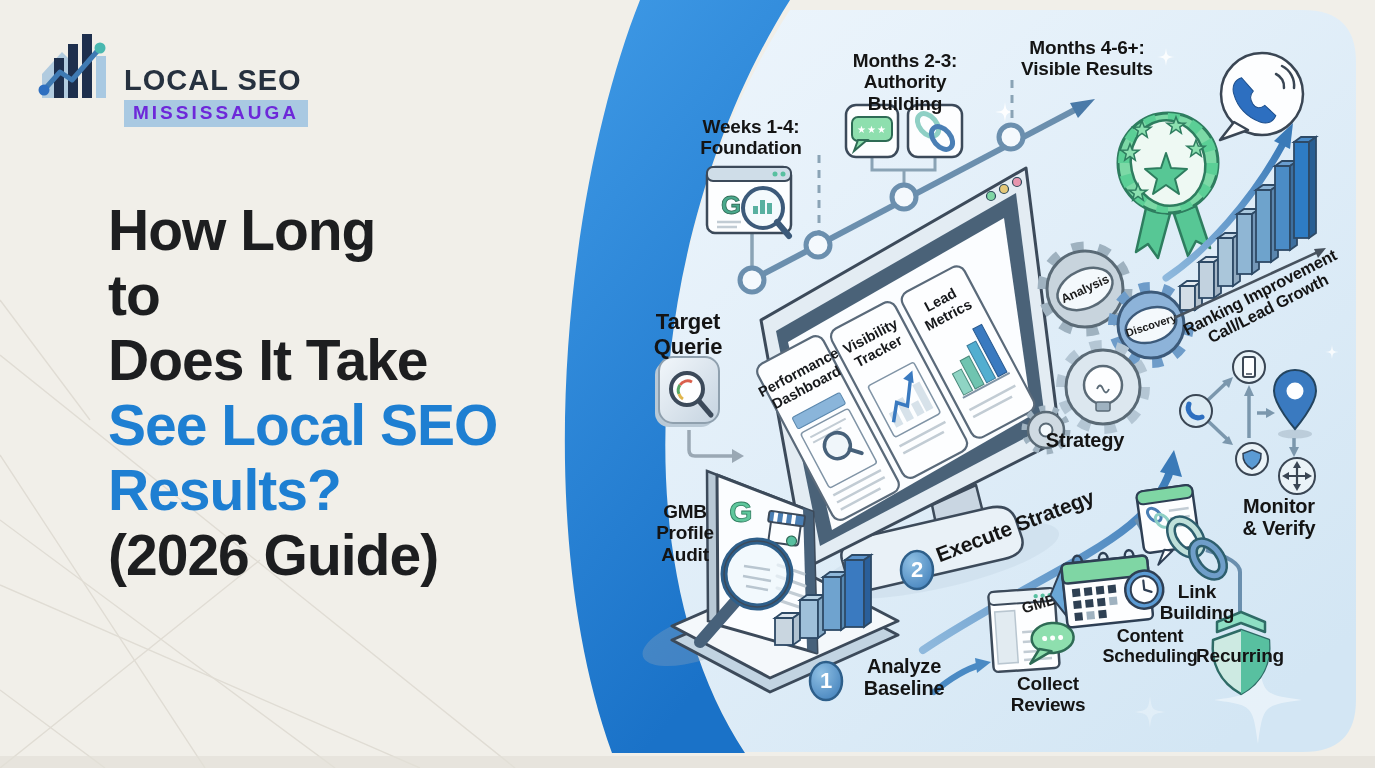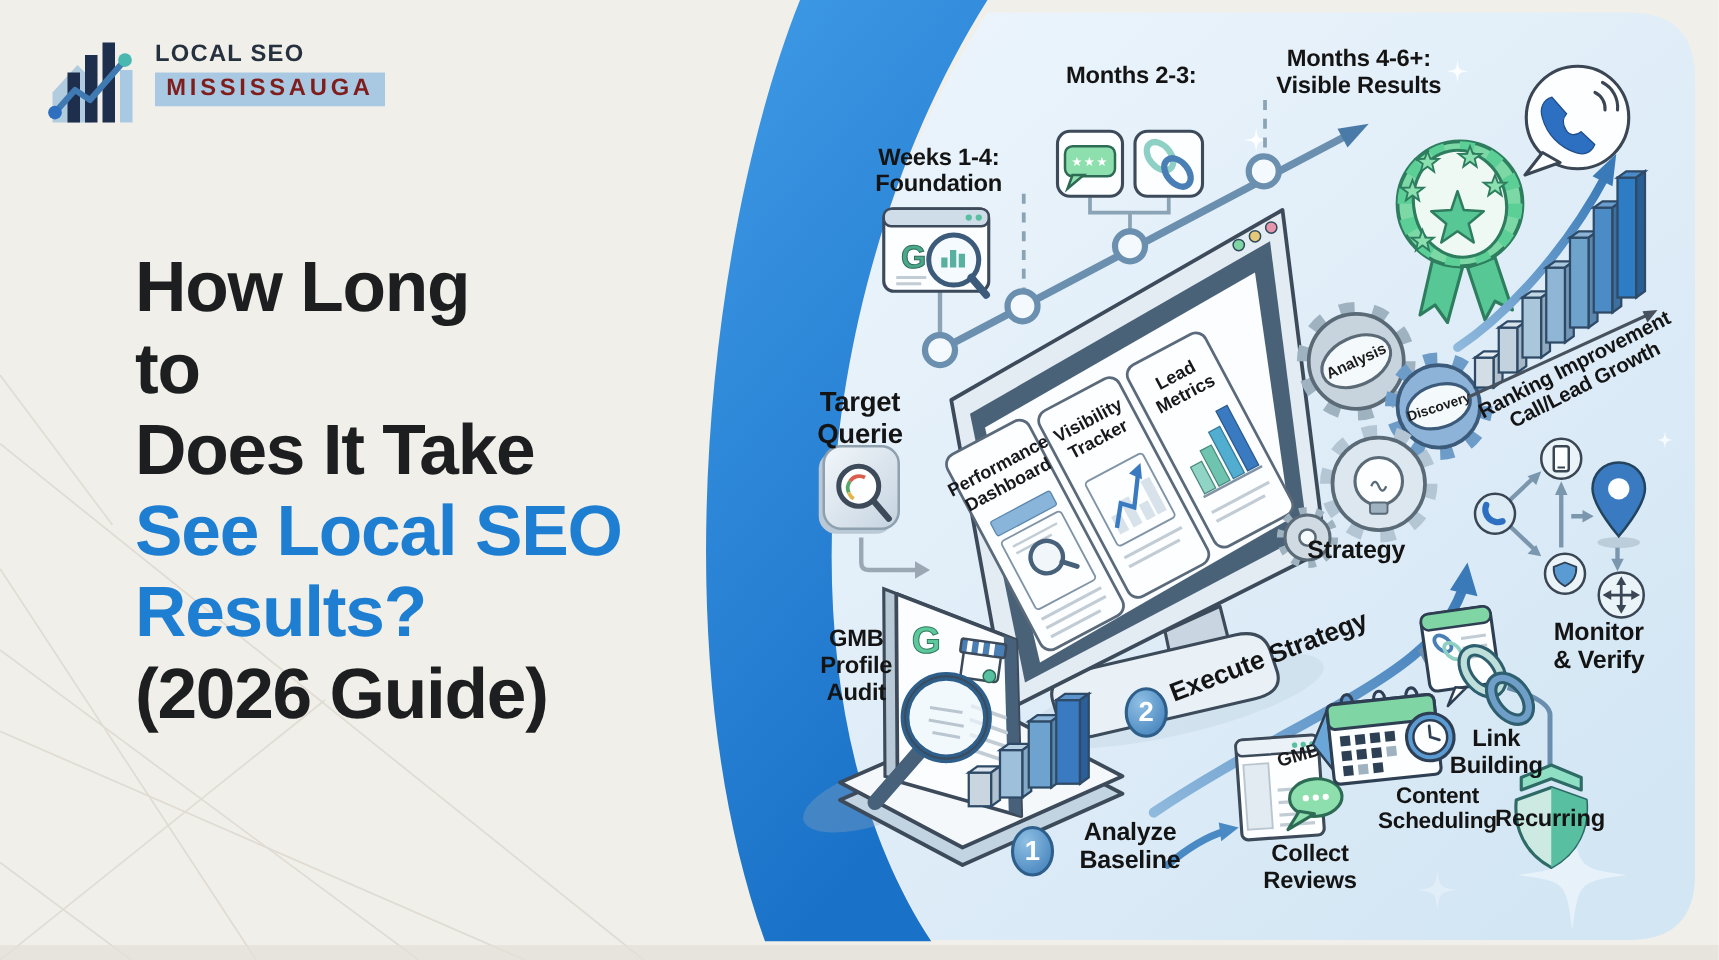--- a/index.html
+++ b/index.html
@@ -3,22 +3,22 @@
 <meta charset="utf-8">
 <style>
   html,body{margin:0;padding:0;}
   .page{position:relative;width:1375px;height:768px;background:#f1efe9;overflow:hidden;
         font-family:"Liberation Sans",sans-serif;}
   .abs{position:absolute;}
   svg{display:block;}
   
   .logo{position:absolute;left:36px;top:26px;display:flex;align-items:flex-start;}
   .logo-text{margin-left:10px;padding-top:8px;}
-  .logo-name{font-size:19px;font-weight:800;letter-spacing:1px;color:#26313f;line-height:1;}
-  .logo-city{display:inline-block;margin-top:5px;background:#a9c9e2;color:#7f1d1d;
+  .logo-name{font-size:29px;font-weight:800;letter-spacing:1px;color:#26313f;line-height:1;margin-top:32px;}
+  .logo-city{display:inline-block;margin-top:5px;background:#a9c9e2;color:#6d28d9;
              font-size:19px;font-weight:800;letter-spacing:3px;padding:2px 9px;line-height:1.2;}
   
   .headline{position:absolute;left:88px;top:198px;font-size:57px;font-weight:700;
             line-height:1.14;color:#1d1e20;letter-spacing:-1px;margin-left:20px;}
   .headline .accent{color:#1e7fd2;}
   
   .lbl{position:absolute;font-weight:700;color:#141414;text-align:center;
        line-height:1.12;letter-spacing:-0.2px;}
   .lbl.left{text-align:center;}
 </style>
@@ -486,20 +486,21 @@
     <div class="accent">Results?</div>
     <div>(2026 Guide)</div>
   </div>
 
   <div class="lbl" style="left:699px;top:116px;width:104px;font-size:19px;">
     <div>Weeks 1-4:</div>
     <div>Foundation</div>
   </div>
   <div class="lbl" style="left:827px;top:50px;width:156px;font-size:19px;">
     <div>Months 2-3:</div>
+    <div>Authority Building</div>
   </div>
   <div class="lbl" style="left:1018px;top:37px;width:138px;font-size:19px;">
     <div>Months 4-6+:</div>
     <div>Visible Results</div>
   </div>
   <div class="lbl" style="left:644px;top:310px;width:88px;font-size:22px;">
     <div>Target</div>
     <div>Querie</div>
   </div>
   <div class="lbl" style="left:641px;top:501px;width:88px;font-size:19px;">

